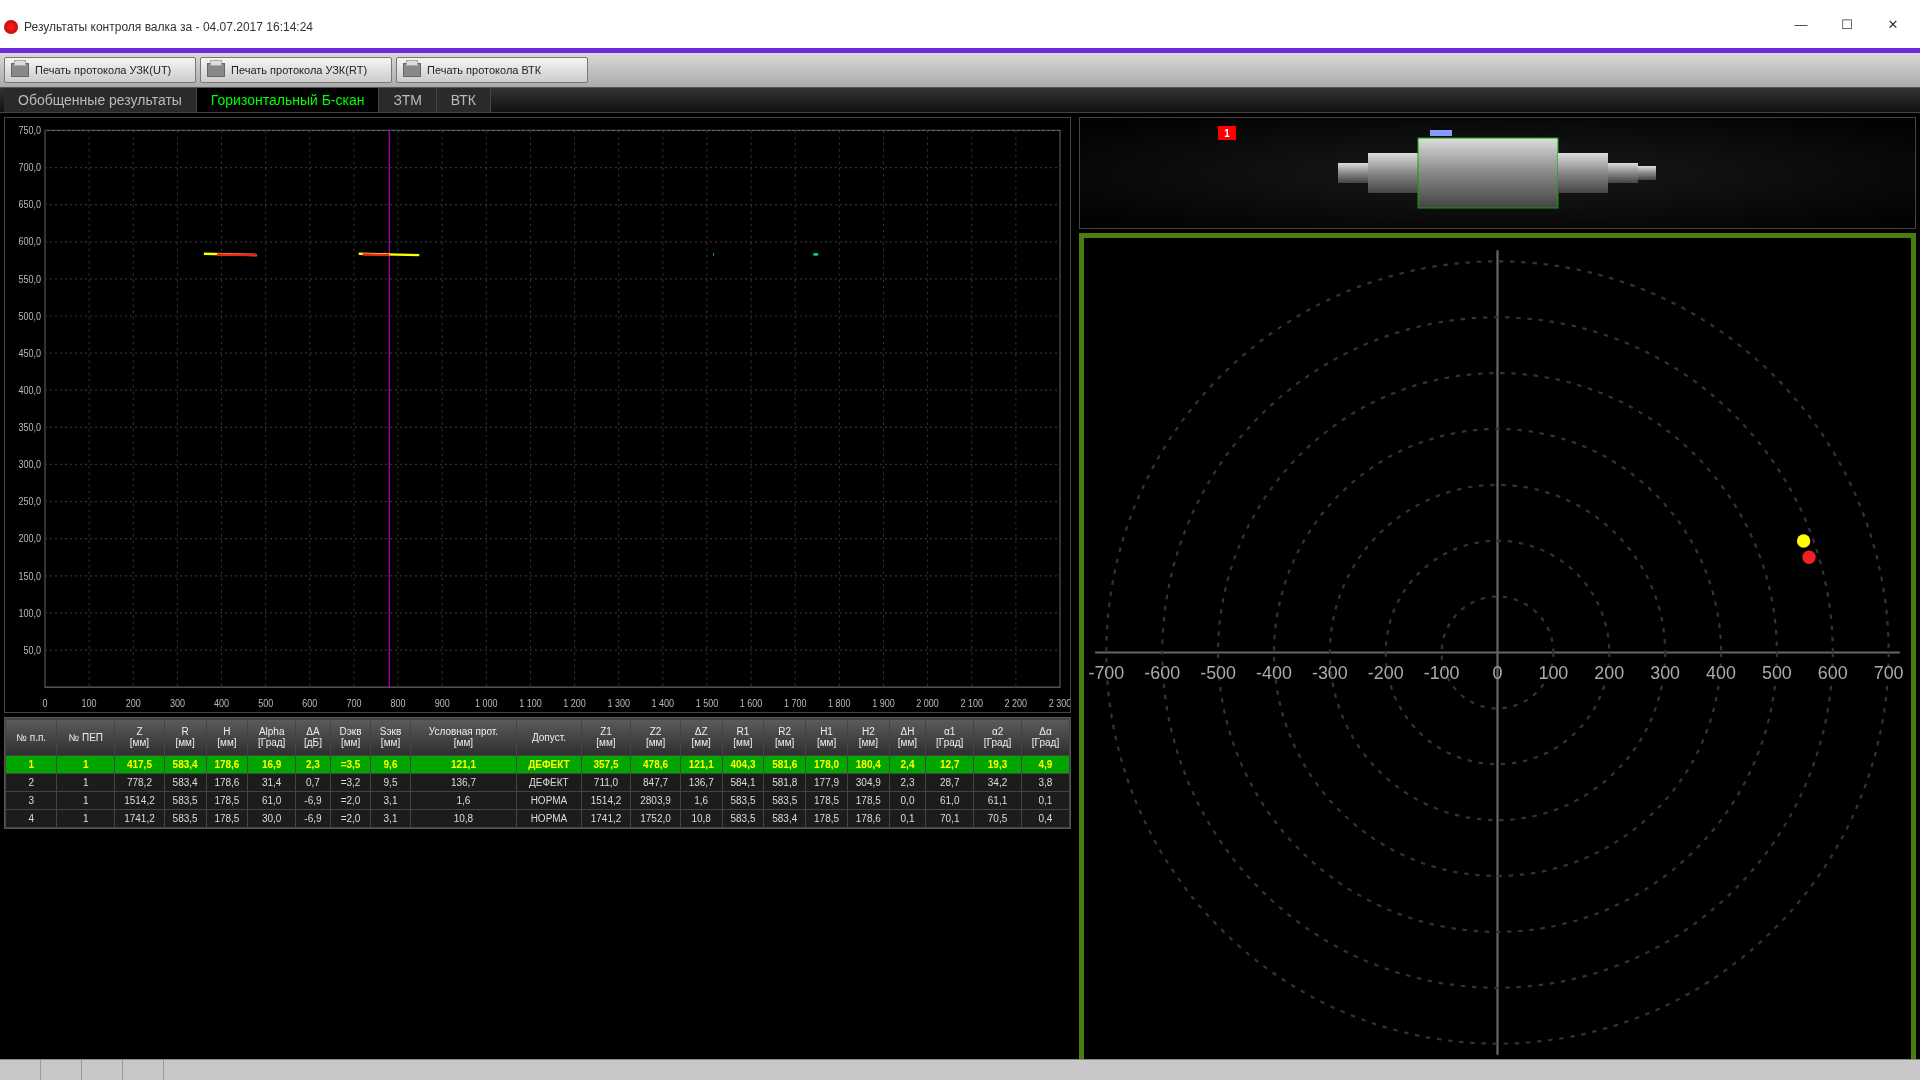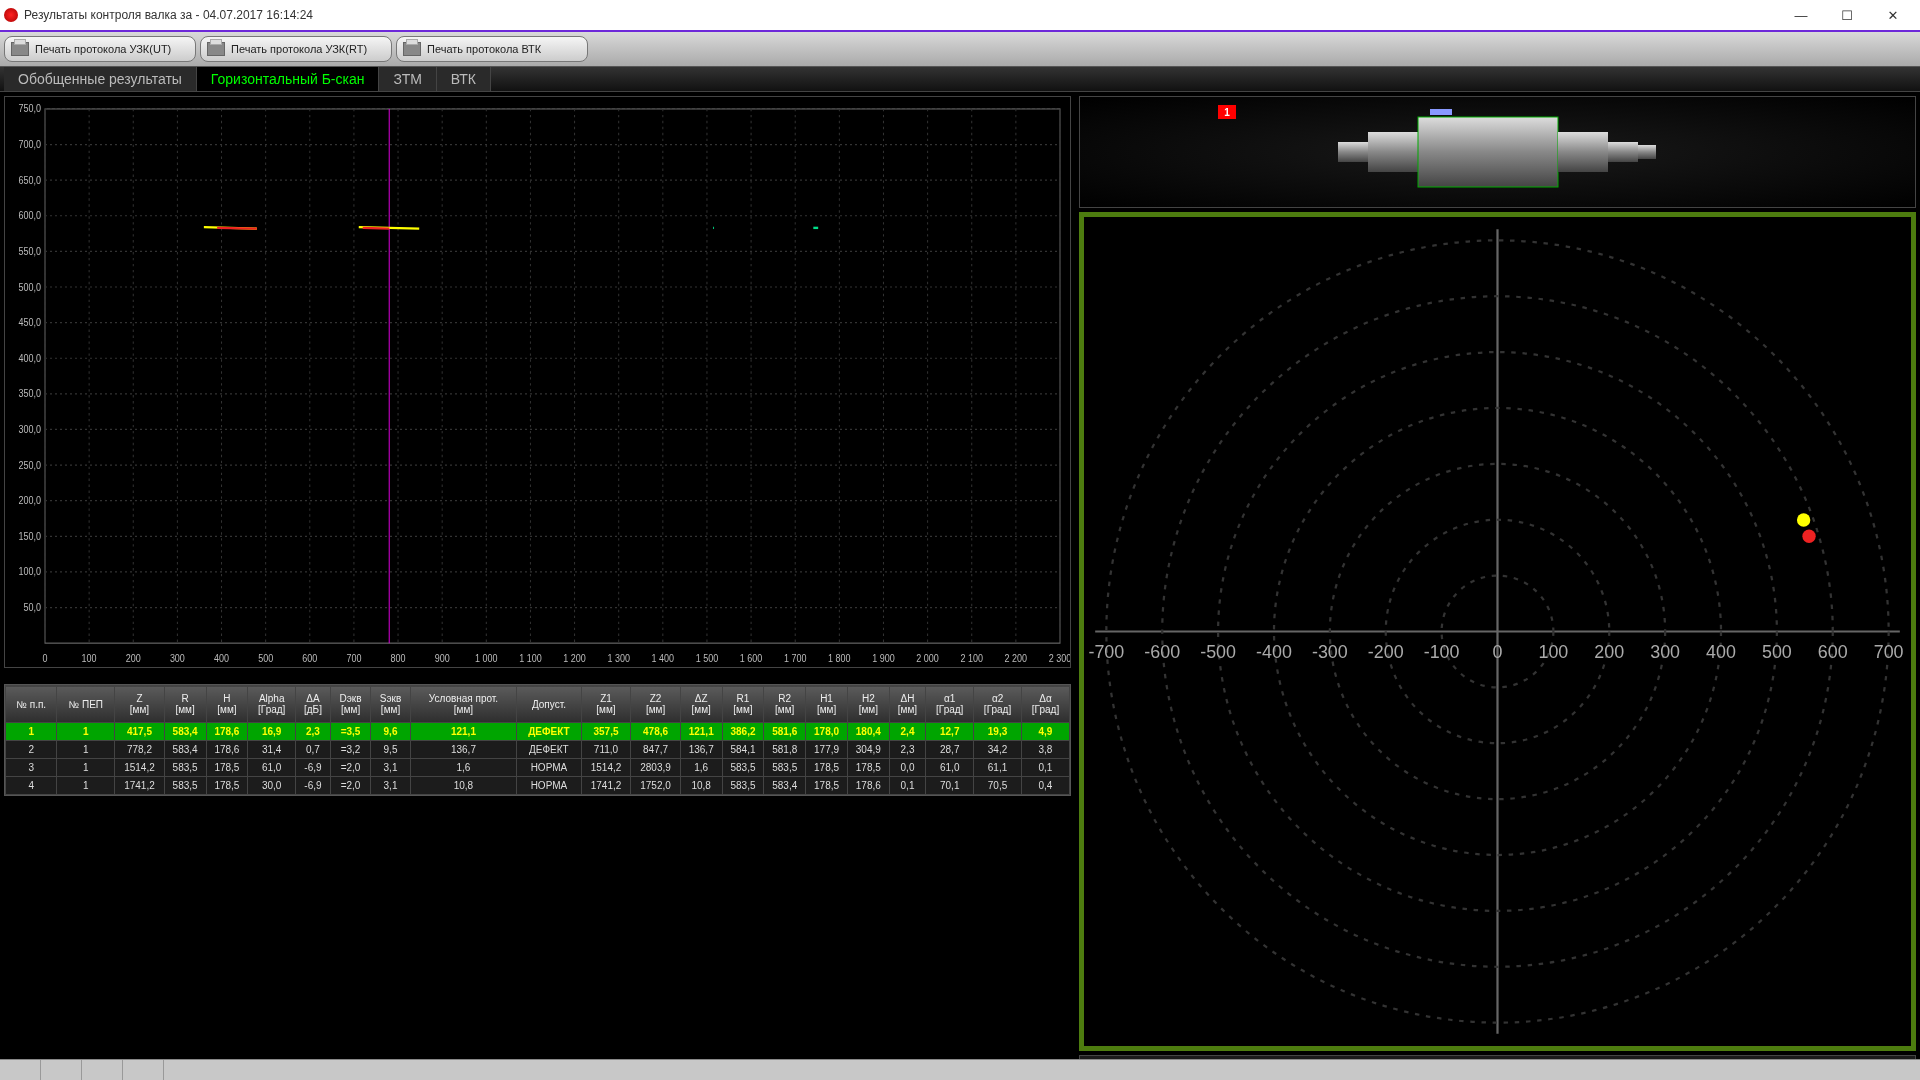--- a/index.html
+++ b/index.html
@@ -1,38 +1,38 @@
 <!DOCTYPE html>
 <html><head>
 <meta charset="utf-8">
 <style>
 html,body{margin:0;padding:0;width:1920px;height:1080px;font-family:Tahoma,Arial,sans-serif;font-size:11px;background:#000;color:#ccc;overflow:hidden}
-.titlebar{height:20px;background:#fff;color:#333;display:flex;align-items:center;padding:5px 4px;border-bottom:2px solid #6d28d9}
+.titlebar{height:20px;background:#fff;color:#333;display:flex;align-items:flex-end;padding:14px 4px;border-bottom:5px solid #6d28d9}
 .titlebar .icon{width:14px;height:14px;background:radial-gradient(circle,#f22,#a00);border-radius:50%;margin-right:6px}
 .titlebar .title{flex:1;font-size:12px}
 .titlebar .winbtn{width:46px;height:20px;display:flex;align-items:center;justify-content:center;font-size:13px;color:#333;cursor:default}
 .toolbar{height:30px;background:linear-gradient(#d9d9d9,#aaa);display:flex;align-items:center;padding:2px 4px;gap:4px;border-bottom:1px solid #555}
-.btn{height:24px;background:linear-gradient(#f5f5f5,#ccc);border:1px solid #777;border-radius:8px;padding:0 14px 0 6px;display:flex;align-items:center;gap:6px;font-size:11px;color:#222;cursor:pointer;min-width:170px}
+.btn{height:24px;background:linear-gradient(#f5f5f5,#ccc);border:1px solid #777;border-radius:2px;padding:0 14px 0 6px;display:flex;align-items:center;gap:6px;font-size:11px;color:#222;cursor:pointer;min-width:170px}
 .btn .printer{width:16px;height:12px;background:#888;border:1px solid #666;position:relative}
 .btn .printer:before{content:"";position:absolute;top:-4px;left:2px;right:2px;height:4px;background:#ddd;border:1px solid #aaa}
 .tabs{height:24px;background:linear-gradient(#333,#111);display:flex;align-items:stretch;padding:0 4px;border-bottom:1px solid #444}
 .tab{padding:0 14px;line-height:24px;color:#bbb;font-size:14px;border-right:1px solid #444;cursor:pointer;background:#2a2a2a}
 .tab.active{color:#0f0;background:#000}
 .workarea{display:flex;height:716px;background:#000}
 .leftpanel{width:1075px;display:flex;flex-direction:column}
 .chart{flex:1;position:relative;background:#000;border:1px solid #444;margin:4px}
 .chart svg{position:absolute;inset:0}
 .rightpanel{flex:1;display:flex;flex-direction:column;padding:4px;gap:4px}
 .rollview{height:130px;background:radial-gradient(ellipse at center,#1a1a1a,#000);border:1px solid #444;position:relative;display:flex;align-items:center;justify-content:center}
 .polar{flex:1;background:#000;border:5px solid #4d7c0f;position:relative}
 .infobox{background:#1a1a1a;border:1px solid #444;padding:8px 12px;display:flex;flex-direction:column;gap:5px;align-items:flex-end;font-size:11px}
 .infobox .row{display:flex;align-items:center;gap:8px}
 .infobox .lbl{color:#ddd;text-align:right}
 .infobox .val{display:inline-block;width:50px;text-align:right;background:#000;border:1px solid #555;padding:2px 4px;color:#0f0;font-size:11px}
-.tablewrap{margin:12px 4px;border:1px solid #555}
+.tablewrap{margin:0 4px;border:1px solid #555}
 table{width:100%;border-collapse:collapse;font-size:10px}
 th{background:linear-gradient(#5b5b5b,#2e2e2e);color:#eee;border:1px solid #444;padding:2px 3px;font-weight:normal;height:32px;text-align:center;line-height:1.1}
 td{border:1px solid #444;background:#1c1c1c;color:#ddd;text-align:center;padding:3px 2px}
 tr.sel td{background:#00a500;color:#ff0;font-weight:bold}
 .statusbar{position:absolute;bottom:0;left:0;right:0;height:20px;background:#c8c8c8;border-top:1px solid #888;display:flex}
 .statusbar .cell{border-right:1px solid #999;width:40px;height:100%}
 .marker{position:absolute;width:18px;height:14px;background:#f00;color:#fff;display:flex;align-items:center;justify-content:center;font-size:10px;font-weight:bold;top:8px}
 </style>
 </head>
 <body>
@@ -196,21 +196,21 @@
               <td>178,6</td>
               <td>16,9</td>
               <td>2,3</td>
               <td>=3,5</td>
               <td>9,6</td>
               <td>121,1</td>
               <td>ДЕФЕКТ</td>
               <td>357,5</td>
               <td>478,6</td>
               <td>121,1</td>
-              <td>386,2</td>
+              <td>404,3</td>
               <td>581,6</td>
               <td>178,0</td>
               <td>180,4</td>
               <td>2,4</td>
               <td>12,7</td>
               <td>19,3</td>
               <td>4,9</td>
             </tr>
             <tr>
               <td>2</td>

